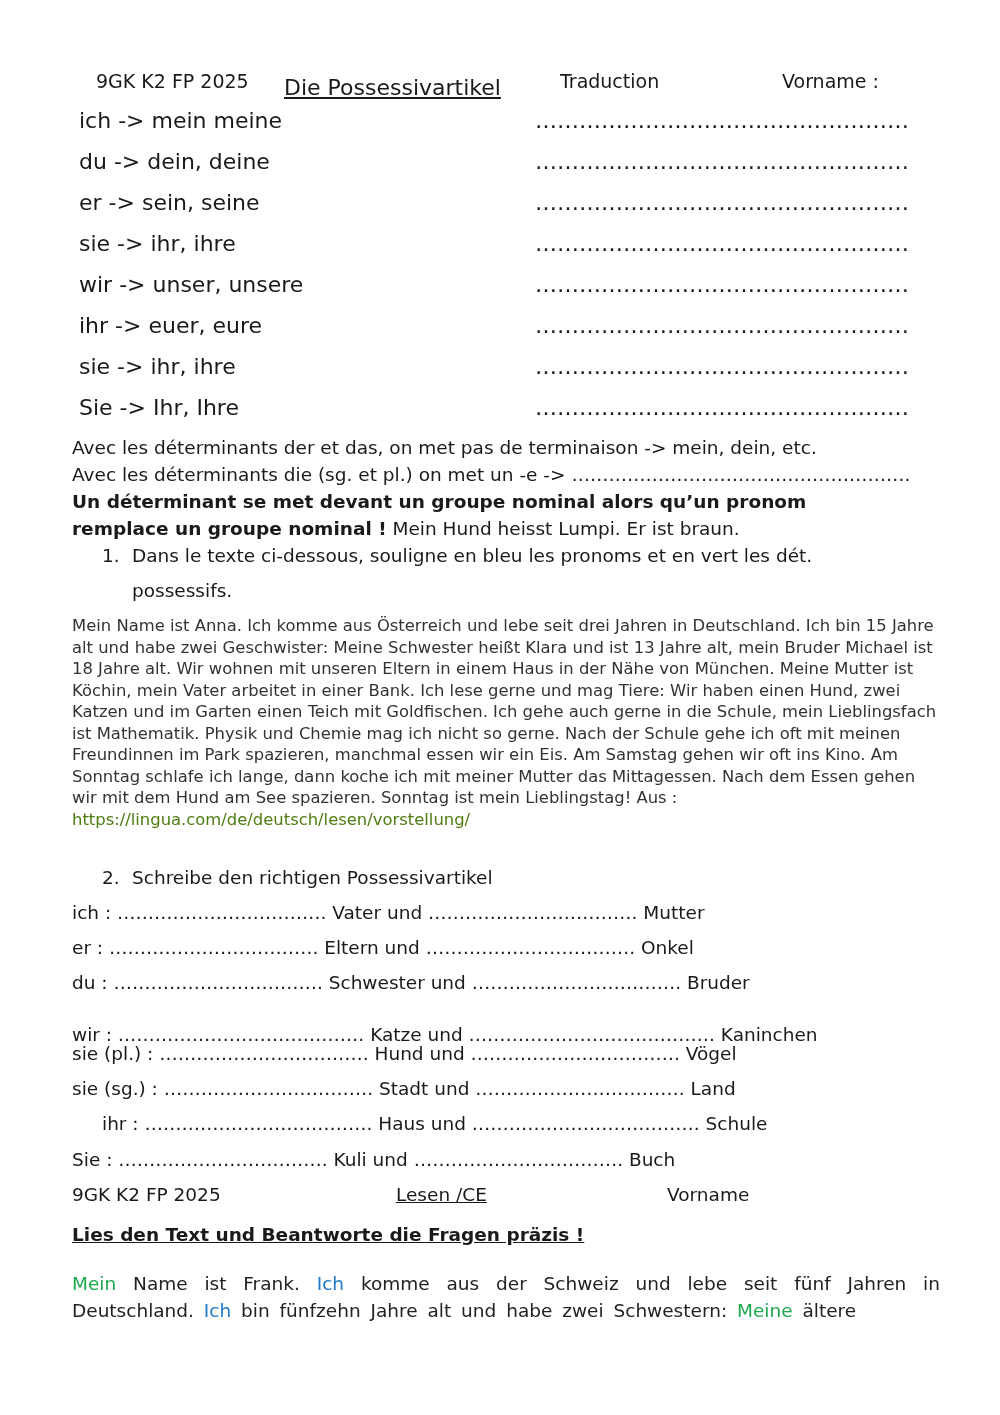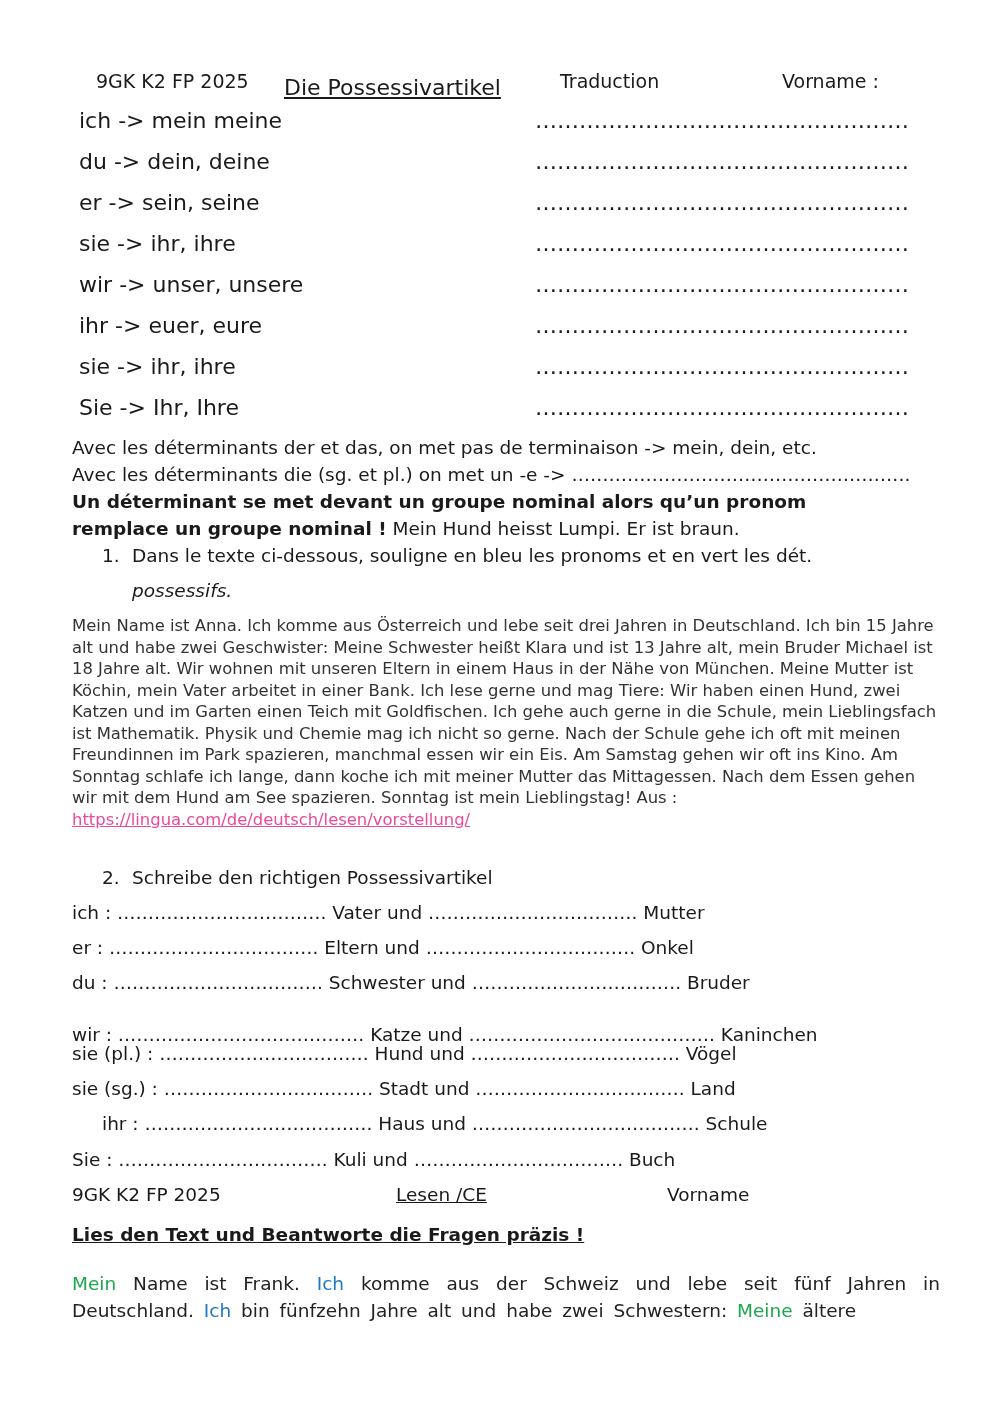--- a/index.html
+++ b/index.html
@@ -9,21 +9,21 @@
   .hdr { font-size:19px; top:70px; }
   .title-u { text-decoration:underline; font-size:22px;margin-top:8px; }
   .pr-row { position:absolute; left:72px; width:840px; height:30px; font-size:22px; }
   .pr-row .left { position:absolute; left:7px; top:0; }
   .pr-row .dots { position:absolute; left:463px; top:0; letter-spacing:0px; }
   .note { position:absolute; left:72px; font-size:18.5px; }
   .bold { font-weight:bold; }
   .list-item { position:absolute; font-size:18.5px; }
   .passage { position:absolute; left:72px; top:615px; width:870px; font-size:16.4px;
              line-height:21.5px; color:#333; white-space:normal; }
-  .passage a { color:#ec4899; text-decoration:underline; }
+  .passage a { color:#4d7c0f; }
   .ex-row { position:absolute; left:72px; font-size:18.5px; }
   .footer-hdr { position:absolute; top:1184px; font-size:18.5px; }
   .sec-title { position:absolute; left:72px; top:1224px; font-size:18.5px; font-weight:bold; text-decoration:underline; }
   .reading { position:absolute; left:72px; top:1270px; width:868px; font-size:18.5px; line-height:27px;
              text-align:justify; word-spacing:4px; color:#222; white-space:normal; }
   .green { color:#1ea84f; }
   .blue { color:#1e78c8; }
 </style>
 </head>
 <body>
@@ -66,21 +66,21 @@
   <span class="dots">……………………………………………</span>
 </div>
 
 <div class="note" style="top:437px;">Avec les déterminants der et das, on met pas de terminaison -&gt; mein, dein, etc.</div>
 <div class="note" style="top:464px;">Avec les déterminants die (sg. et pl.) on met un -e -&gt; ……………………………………………….</div>
 <div class="note bold" style="top:491px;">Un déterminant se met devant un groupe nominal alors qu’un pronom</div>
 <div class="note" style="top:518px;"><span class="bold">remplace un groupe nominal !</span><span> Mein Hund heisst Lumpi. Er ist braun.</span></div>
 
 <div class="list-item" style="left:102px; top:545px;">1.</div>
 <div class="list-item" style="left:132px; top:545px;">Dans le texte ci-dessous, souligne en bleu les pronoms et en vert les dét.</div>
-<div class="list-item" style="left:132px; top:580px;font-style:italic;">possessifs.</div>
+<div class="list-item" style="left:132px; top:580px;">possessifs.</div>
 
 <div class="passage"><span>Mein Name ist Anna. Ich komme aus Österreich und lebe seit drei Jahren in Deutschland. Ich bin 15 Jahre alt und habe zwei Geschwister: Meine Schwester heißt Klara und ist 13 Jahre alt, mein Bruder Michael ist 18 Jahre alt. Wir wohnen mit unseren Eltern in einem Haus in der Nähe von München. Meine Mutter ist Köchin, mein Vater arbeitet in einer Bank. Ich lese gerne und mag Tiere: Wir haben einen Hund, zwei Katzen und im Garten einen Teich mit Goldfischen. Ich gehe auch gerne in die Schule, mein Lieblingsfach ist Mathematik. Physik und Chemie mag ich nicht so gerne. Nach der Schule gehe ich oft mit meinen Freundinnen im Park spazieren, manchmal essen wir ein Eis. Am Samstag gehen wir oft ins Kino. Am Sonntag schlafe ich lange, dann koche ich mit meiner Mutter das Mittagessen. Nach dem Essen gehen wir mit dem Hund am See spazieren. Sonntag ist mein Lieblingstag! Aus : </span><a>https://lingua.com/de/deutsch/lesen/vorstellung/</a></div>
 
 <div class="list-item" style="left:102px; top:867px;">2.</div>
 <div class="list-item" style="left:132px; top:867px;">Schreibe den richtigen Possessivartikel</div>
 <div class="ex-row" style="top:902px;">ich : ……………………………. Vater und ……………………………. Mutter</div>
 <div class="ex-row" style="top:937px;">er : ……………………………. Eltern und ……………………………. Onkel</div>
 <div class="ex-row" style="top:972px;">du : ……………………………. Schwester und ……………………………. Bruder</div>
 <div class="ex-row" style="top:1024px;">wir : …………………………………. Katze und …………………………………. Kaninchen</div>
 <div class="ex-row" style="top:1043px;">sie (pl.) : ……………………………. Hund und ……………………………. Vögel</div>

